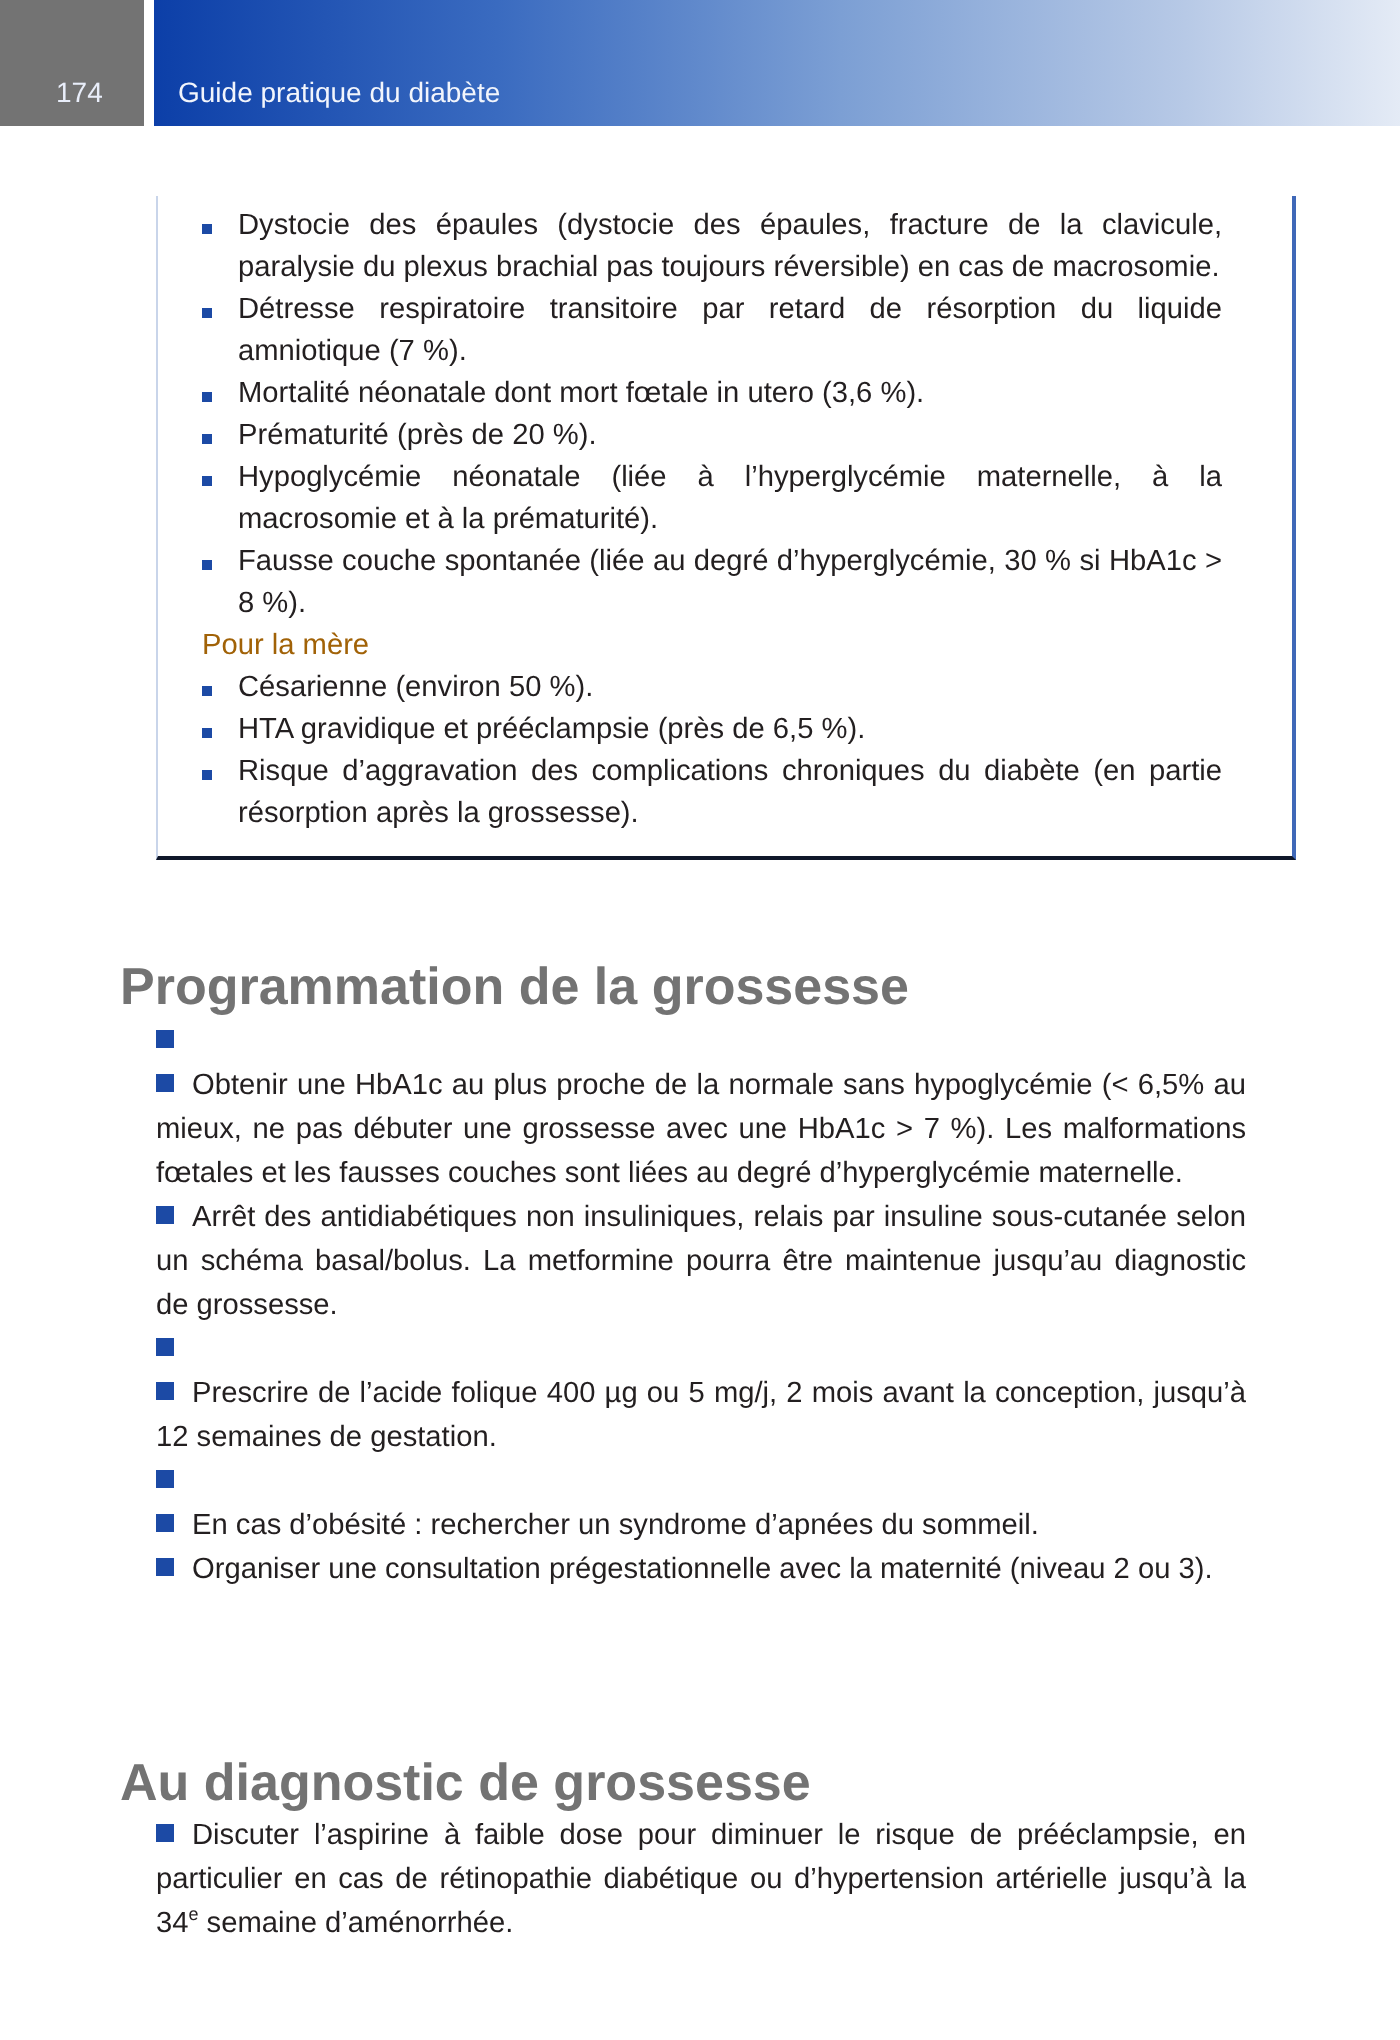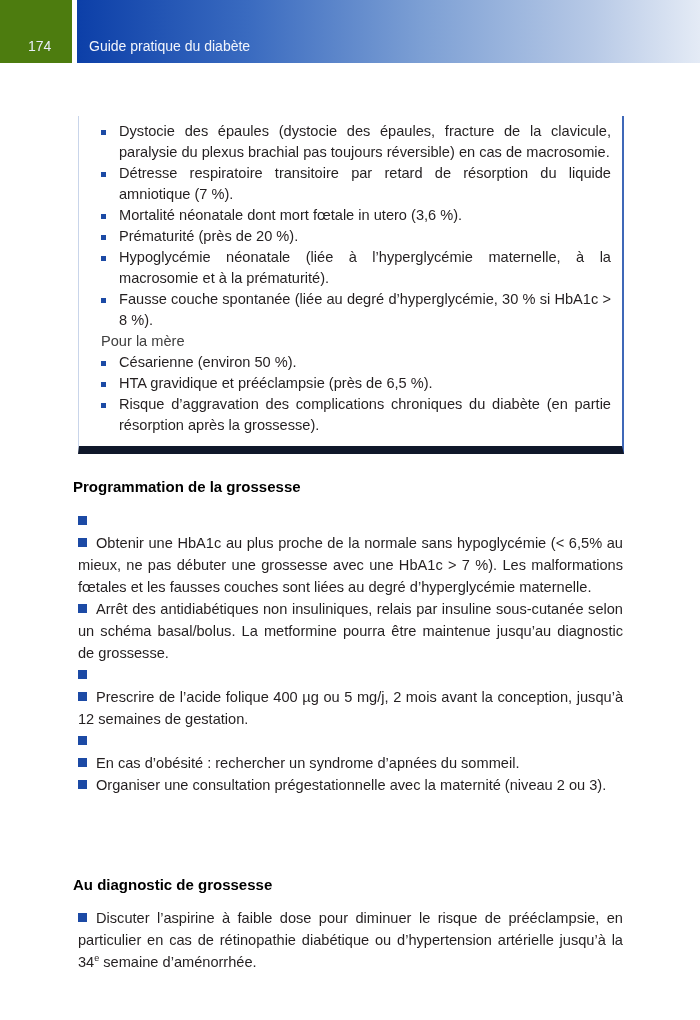--- a/index.html
+++ b/index.html
@@ -2,51 +2,51 @@
 <html><head>
 <meta charset="utf-8">
 <style>
   html, body { margin: 0; padding: 0; }
   body {
     width: 700px; height: 1020px; background: #ffffff; position: relative; overflow: hidden;
     font-family: "Liberation Sans", sans-serif; color: #231f20;
   }
   .header { position: absolute; top: 0; left: 0; width: 700px; height: 63px; }
   .page-num-block {
-    position: absolute; left: 0; top: 0; width: 72px; height: 63px; background: #4d7c0f;
+    position: absolute; left: 0; top: 0; width: 72px; height: 63px; background: #737373;
   }
   .page-num {
     position: absolute; left: 28px; top: 38px; font-size: 14px; color: #e9eefa;
   }
   .title-band {
     position: absolute; left: 77px; top: 0; width: 687px; height: 63px;
     background: linear-gradient(to right, #0c3fa8 0%, #3a6bc0 25%, #7c9fd4 50%, #b7c9e6 75%, #ffffff 100%);
   }
   .running-title {
     position: absolute; left: 12px; top: 38px; font-size: 14px; color: #f2f5fc;
   }
 
   .box {
-    position: absolute; left: 78px; top: 116px; width: 543px; height: 330px;
-    border-left: 1px solid #c9d5ea; border-right: 2px solid #3f68b8; border-bottom: 8px solid #0f172a;
+    position: absolute; left: 78px; top: 98px; width: 543px; height: 330px;
+    border-left: 1px solid #c9d5ea; border-right: 2px solid #3f68b8; border-bottom: 2px solid #0f172a; padding-left: 24px;
   }
   .box-list { position: absolute; left: 40px; top: 5px; width: 492px; margin: 0; padding: 0; list-style: none; }
   .box-list li {
     position: relative; font-size: 14.6px; line-height: 21px; text-align: justify; margin: 0;
     padding-left: 18px; margin-left: -18px;
   }
   .box-list li .sq {
     position: absolute; left: 0; top: 9px; width: 5px; height: 5px; background: #1c4aa5;
   }
   .box-sub {
-    font-size: 14.6px; line-height: 21px; color: #404040; margin-left: -18px;
+    font-size: 14.6px; line-height: 21px; color: #a16207; margin-left: -18px;
   }
 
   .h2 {
-    position: absolute; left: 73px; font-size: 15px; font-weight: bold; color: #000000; margin: 0;
+    position: absolute; left: 60px; font-size: 26px; font-weight: bold; color: #737373; margin: 0;
   }
   .section { position: absolute; left: 78px; width: 545px; }
   .para {
     font-size: 14.6px; line-height: 22px; text-align: justify; margin: 0;
   }
   .para .sq {
     display: inline-block; width: 9px; height: 9px; background: #1c4aa5; margin-right: 9px; vertical-align: 1px;
   }
   sup { font-size: 9px; line-height: 0; }
 </style>

